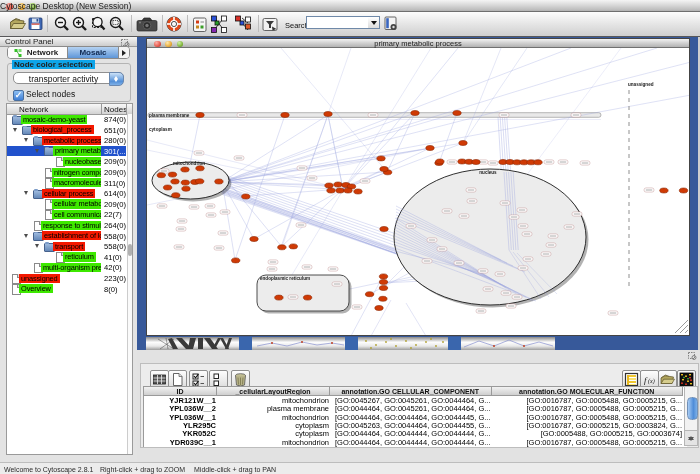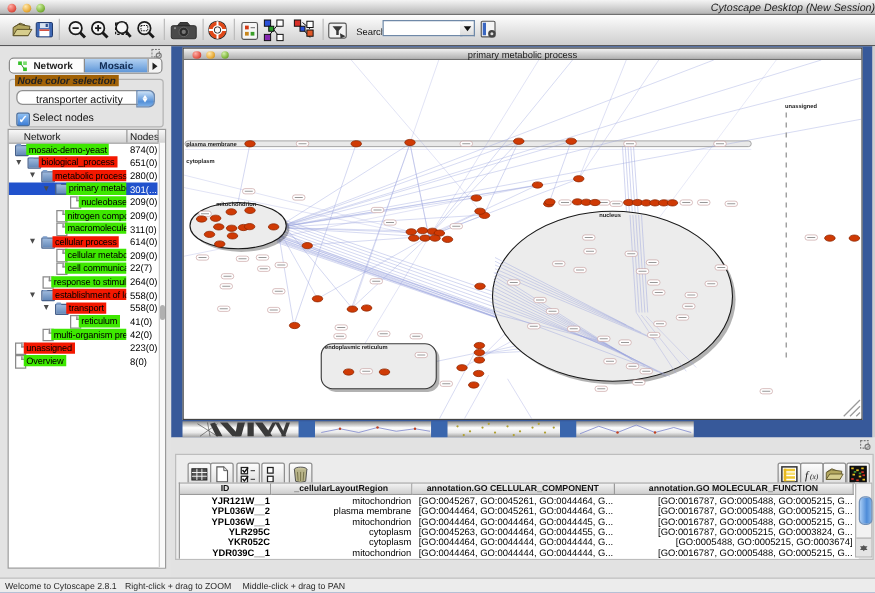--- a/index.html
+++ b/index.html
@@ -3,22 +3,22 @@
 <style>
 html,body{margin:0;padding:0;}
 #app{position:relative;width:700px;height:474px;overflow:hidden;
  font-family:"Liberation Sans",sans-serif;background:#e2e2e2;}
 .abs{position:absolute;}
 
 #mtb{left:0;top:0;width:700px;height:12px;
  background:linear-gradient(#f4f4f4,#d9d9d9 45%,#bcbcbc 90%,#b0b0b0);
  border-bottom:1px solid #6f6f6f;box-sizing:border-box;}
 .lt{position:absolute;top:2.5px;width:7px;height:7px;border-radius:50%;}
-#mtb .t{position:absolute;left:0;right:0;top:1px;text-align:right;
- font-size:8.5px;color:#1c1c1c;font-style:italic;}
+#mtb .t{position:absolute;left:0;right:0;top:1px;text-align:left;
+ font-size:8.5px;color:#1c1c1c;}
 
 #tb{left:0;top:12px;width:700px;height:25px;
  background:linear-gradient(#fdfdfd,#e3e3e3 55%,#cfcfcf);
  border-bottom:1px solid #58585a;box-sizing:border-box;}
 .tsep{position:absolute;top:3px;height:17px;width:1px;background:#bdbdbd;}
 #srchlab{position:absolute;left:285px;top:8.5px;font-size:7.5px;color:#111;}
 #srchbox{position:absolute;left:306px;top:4px;width:62px;height:11px;
  background:#fff;border:1px solid #6f89a8;}
 #srchbtn{position:absolute;left:368px;top:4px;width:11px;height:11px;
  background:linear-gradient(#fff,#dcdcdc);border:1px solid #6f89a8;border-left:none;}
@@ -37,22 +37,22 @@
 #tabmos{position:absolute;left:59px;top:0;width:51px;height:11px;
  background:linear-gradient(#b4d2f2,#5e96d8);font-size:8px;font-weight:bold;
  color:#102a52;text-align:center;line-height:11px;border-left:1px solid #8a8a8a;box-sizing:border-box;}
 #tabarr{position:absolute;left:110px;top:0;width:11px;height:11px;background:#f4f4f4;
  border-left:1px solid #8a8a8a;box-sizing:border-box;}
 #tabarr:after{content:"";position:absolute;left:3px;top:2.5px;
  border:3px solid transparent;border-left:4.5px solid #222;}
 
 #grp{position:absolute;left:7px;top:26px;width:122px;height:37px;
  border:1px solid #b4b4b4;border-radius:3px;}
-#grp .gl{position:absolute;left:4px;top:-4px;background:#a16207;padding:0 2px;
- font-size:8px;font-weight:bold;color:#222;font-style:italic;}
+#grp .gl{position:absolute;left:4px;top:-4px;background:#0ea5e9;padding:0 2px;
+ font-size:8px;font-weight:bold;color:#222;}
 #combo{position:absolute;left:5px;top:8px;width:111px;height:12px;background:#fff;padding-right:10px;box-sizing:border-box;
  border:1px solid #909090;border-radius:5px;font-size:8.5px;color:#111;
  text-align:center;line-height:12px;}
 #combobtn{position:absolute;right:-1px;top:-1px;width:13px;height:12px;
  background:linear-gradient(#cce2f8,#5490d8 70%,#7db0e8);
  border:1px solid #6a88b0;border-radius:0 5px 5px 0;}
 #combobtn i{position:absolute;left:3.5px;width:0;height:0;border:2.8px solid transparent;}
 #cbx{position:absolute;left:13px;top:53px;width:9px;height:9px;border-radius:2px;
  background:linear-gradient(#8ec0f4,#3f7fd6);border:1px solid #4a6f9e;color:#fff;
  font-size:9px;line-height:9px;font-weight:bold;text-align:center;}
@@ -242,20 +242,21 @@
 </svg>
 
 <svg class="ticon" style="left:384px;top:16px" width="14" height="15" viewBox="0 0 14 15">
  <rect x="1" y="1" width="11" height="12.5" rx="1" fill="#f4f4f4" stroke="#555" stroke-width="0.9"></rect>
  <rect x="2.2" y="2.2" width="2.6" height="10" fill="#3a66c0"></rect>
  <circle cx="9.5" cy="11" r="3" fill="#444"></circle>
  <circle cx="9.5" cy="11" r="1.2" fill="#ddd"></circle>
 </svg>
 
 <div id="cp" class="abs">
+ <div id="cph">Control Panel</div>
  <svg class="abs" style="left:121px;top:1.5px" width="9" height="8" viewBox="0 0 9 8">
   <rect x="0.5" y="0.5" width="6" height="6" fill="none" stroke="#777" stroke-width="0.9" stroke-dasharray="1.5 1"></rect>
   <circle cx="6" cy="5.5" r="2" fill="none" stroke="#777" stroke-width="0.9"></circle>
  </svg>
  <div id="cptabs">
  <div id="tabnet">Network</div>
  <svg class="abs" style="left:6px;top:2px" width="8" height="8" viewBox="0 0 8 8">
   <line x1="2" y1="1" x2="6" y2="7" stroke="#2a8a2a" stroke-width="0.8"></line>
   <rect x="0.5" y="0" width="3" height="3" fill="#35c028"></rect>
   <rect x="4.5" y="5" width="3" height="3" fill="#35c028"></rect>

